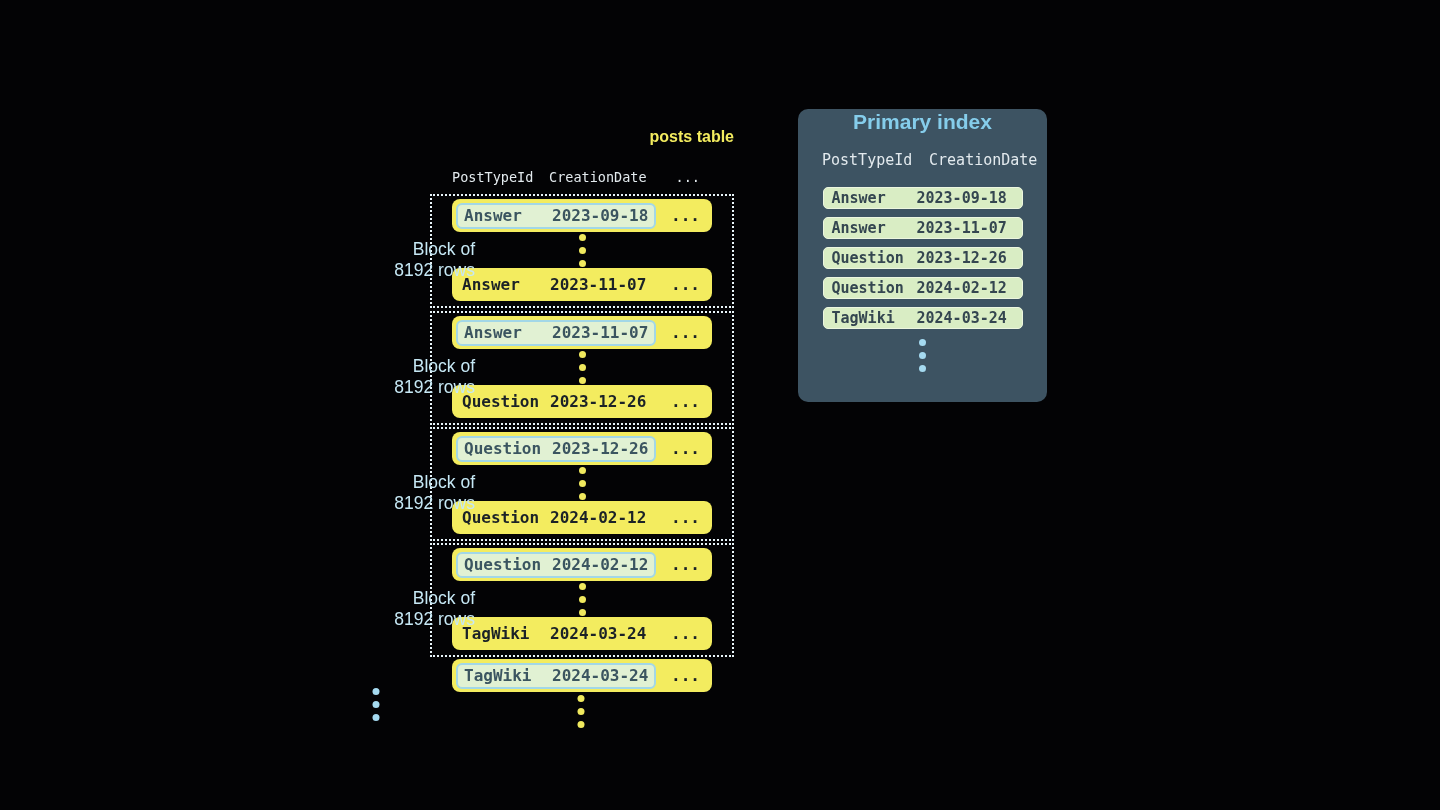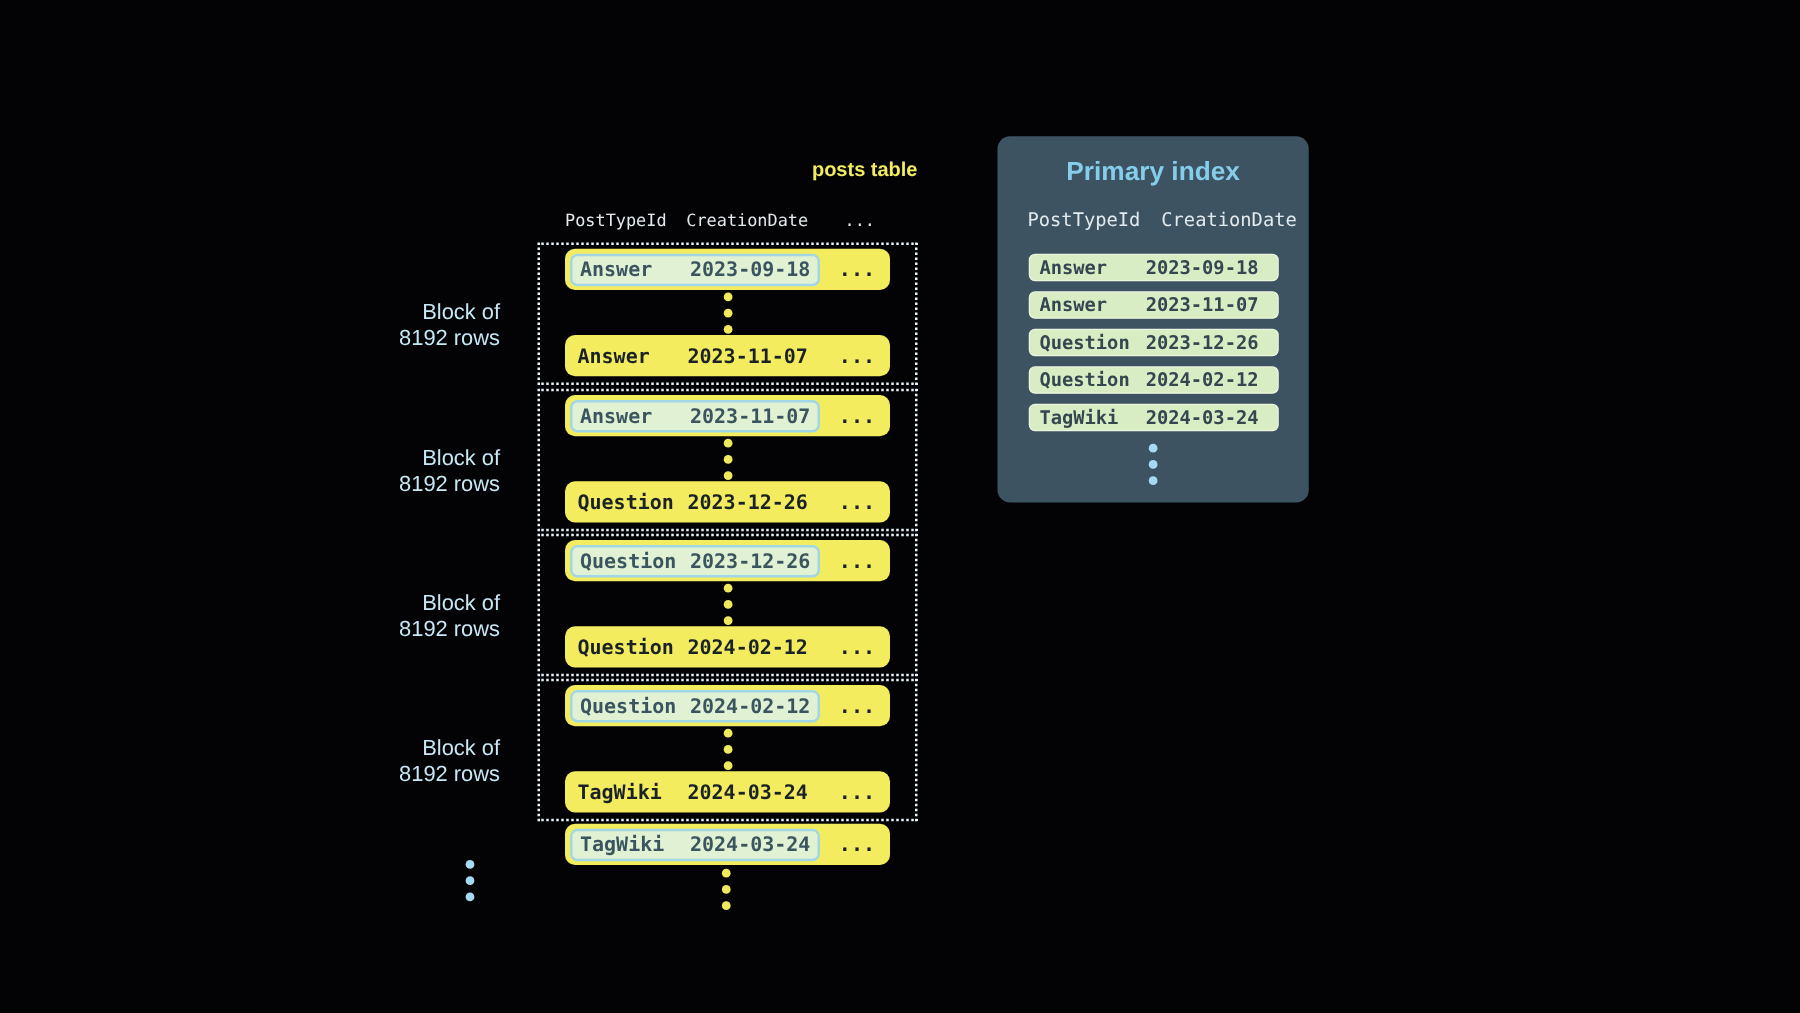--- a/index.html
+++ b/index.html
@@ -66,36 +66,36 @@
   }
   .cell-type{display:inline-block;width:88px;}
   .row-ell{position:absolute;right:12px;color:var(--row-text);}
 
   .vdots{display:flex;flex-direction:column;align-items:center;gap:6px;align-self:center;}
   .vdots i{display:block;width:7px;height:7px;border-radius:50%;}
   .dots-yellow i{background:var(--dot-yellow);}
   .dots-blue i{background:var(--dot-blue);}
 
   .block-label{
-    position:absolute;right:1040px;text-align:right;
+    position:absolute;right:965px;text-align:right;
     font-size:17.5px;line-height:21px;font-weight:400;
     color:var(--block-label);
   }
 
   .trailing-row{position:absolute;left:452px;top:659px;width:260px;}
   .bottom-dots{position:absolute;left:581px;top:695px;transform:translateX(-50%);}
   .more-blocks-dots{position:absolute;left:376px;top:688px;transform:translateX(-50%);}
 
   
   .panel{
     position:absolute;left:798px;top:109px;width:249px;height:293px;
     background:var(--panel-bg);border-radius:10px;
   }
   .panel-title{
-    margin-top:16px;text-align:center;
+    text-align:center;
     font-size:21px;font-weight:600;line-height:26px;
     color:var(--panel-title);
   }
   .panel-headers{
     margin:16px 0 0 24px;height:16px;
     font-family:"DejaVu Sans Mono","Liberation Mono",monospace;
     font-size:15px;color:var(--header-text);
   }
   .ph-type{display:inline-block;width:98px;}
   .panel-rows{margin-top:20px;}

